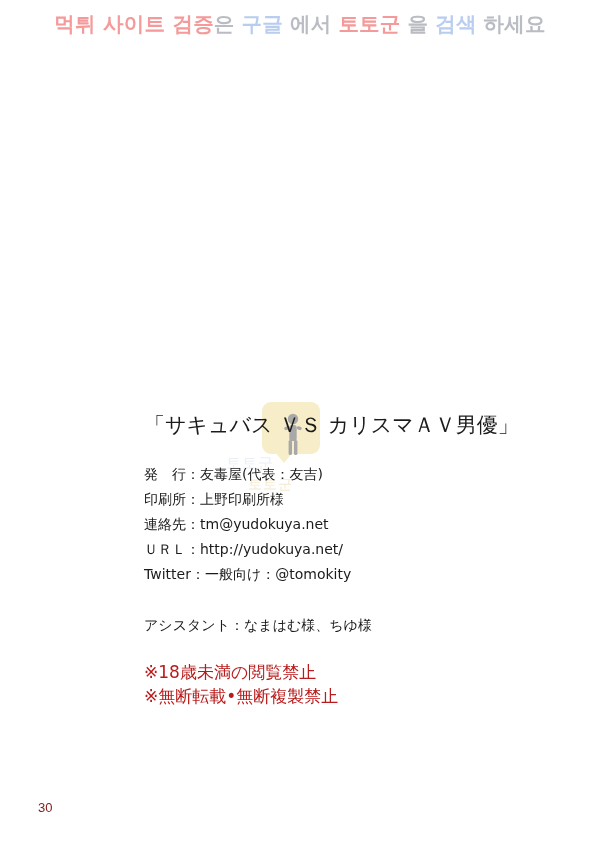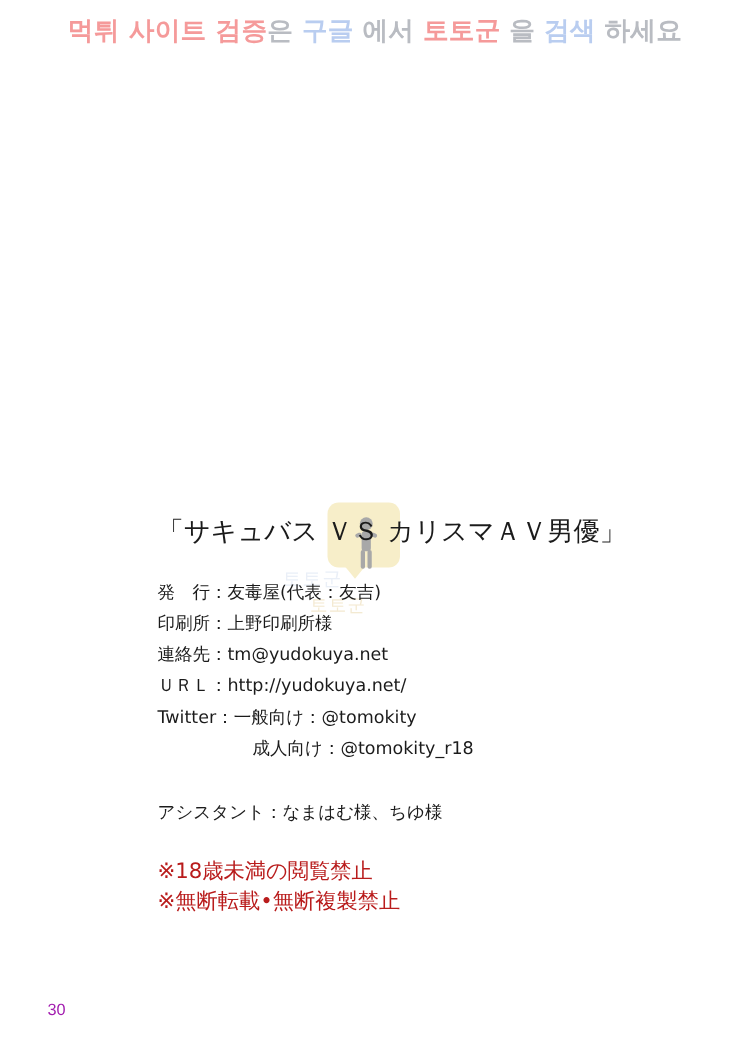--- a/index.html
+++ b/index.html
@@ -100,21 +100,21 @@
     letter-spacing: 1px;
     color: #f0e3c3;
     opacity: .75;
     font-family: "DejaVu Sans", "Liberation Sans", sans-serif;
     white-space: nowrap;
   }
 
   
   .colophon {
     position: absolute;
-    left: 126px;
+    left: 144px;
     top: 411px;
     width: 420px;
   }
   .col-title {
     font-size: 21px;
     color: #1b1b1b;
     letter-spacing: 0px;
     white-space: nowrap;
     margin: 0 0 23px 0;
     font-family: "DejaVu Sans", "Liberation Sans", sans-serif;
@@ -138,21 +138,21 @@
     white-space: nowrap;
     font-family: "DejaVu Sans", "Liberation Sans", sans-serif;
   }
 
   
   .page-number {
     position: absolute;
     left: 38px;
     top: 800px;
     font-size: 13px;
-    color: #a21caf;
+    color: #7f1d1d;
     font-family: "Liberation Sans", "DejaVu Sans", sans-serif;
   }
 </style>
 </head>
 <body>
 
 <div class="page">
 
   <div class="banner">
     <span class="b-red">먹튀 사이트 검증</span>
@@ -187,21 +187,20 @@
 
   <div class="colophon">
 
     <div class="col-title">「サキュバス ＶＳ カリスマＡＶ男優」</div>
 
     <div class="col-line">発　行：友毒屋(代表：友吉)</div>
     <div class="col-line">印刷所：上野印刷所様</div>
     <div class="col-line">連絡先：tm@yudokuya.net</div>
     <div class="col-line">ＵＲＬ：http://yudokuya.net/</div>
     <div class="col-line">Twitter：一般向け：@tomokity</div>
-    <div class="col-line indent">成人向け：@tomokity_r18</div>
 
     <div class="gap-md"></div>
 
     <div class="col-line">アシスタント：なまはむ様、ちゆ様</div>
 
     <div class="gap-sm"></div>
 
     <div class="col-note">※18歳未満の閲覧禁止</div>
     <div class="col-note">※無断転載•無断複製禁止</div>
 

